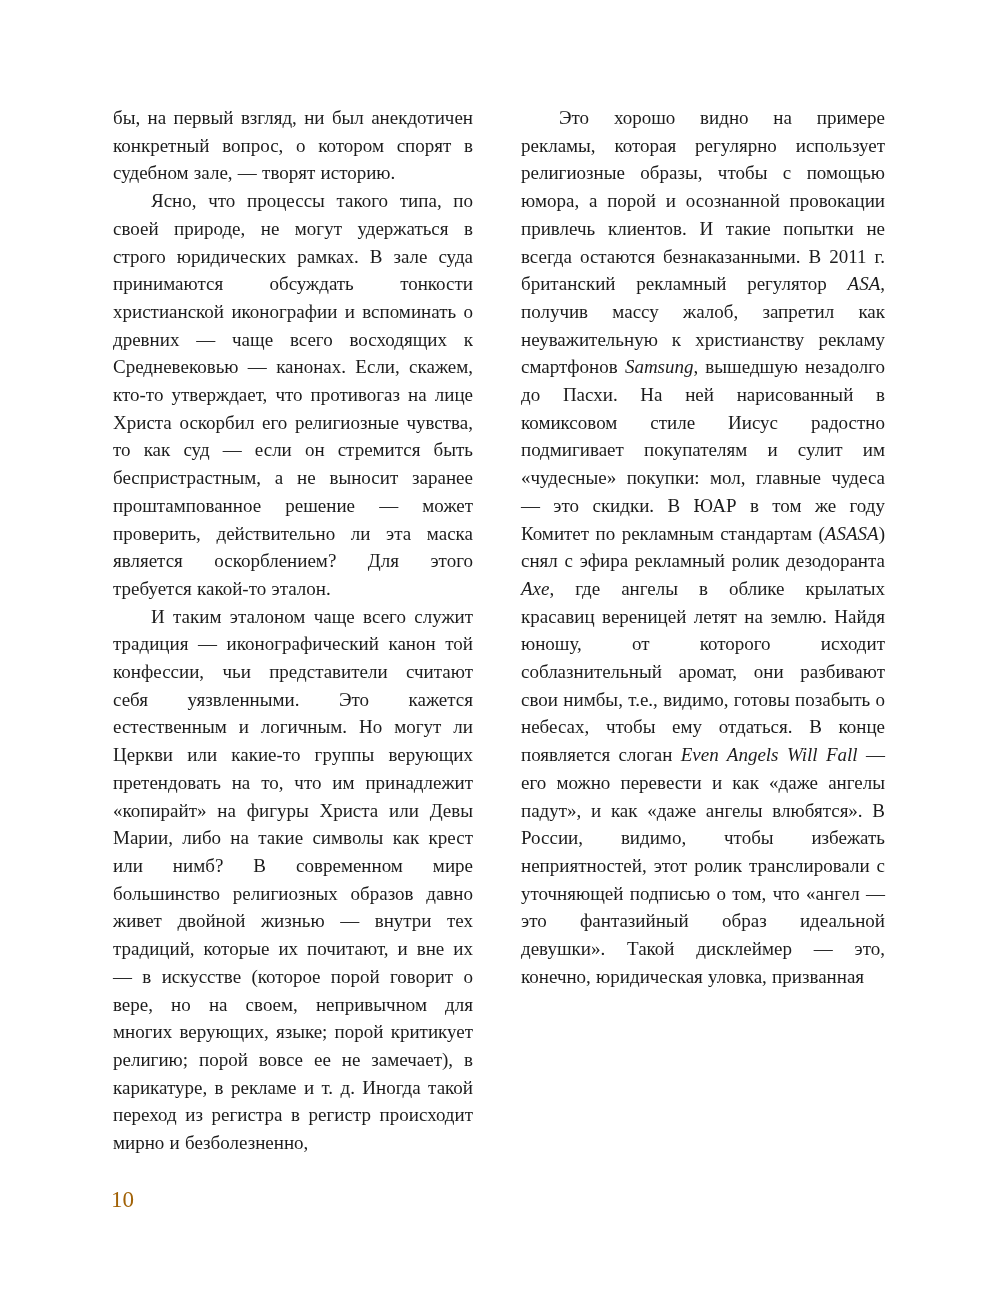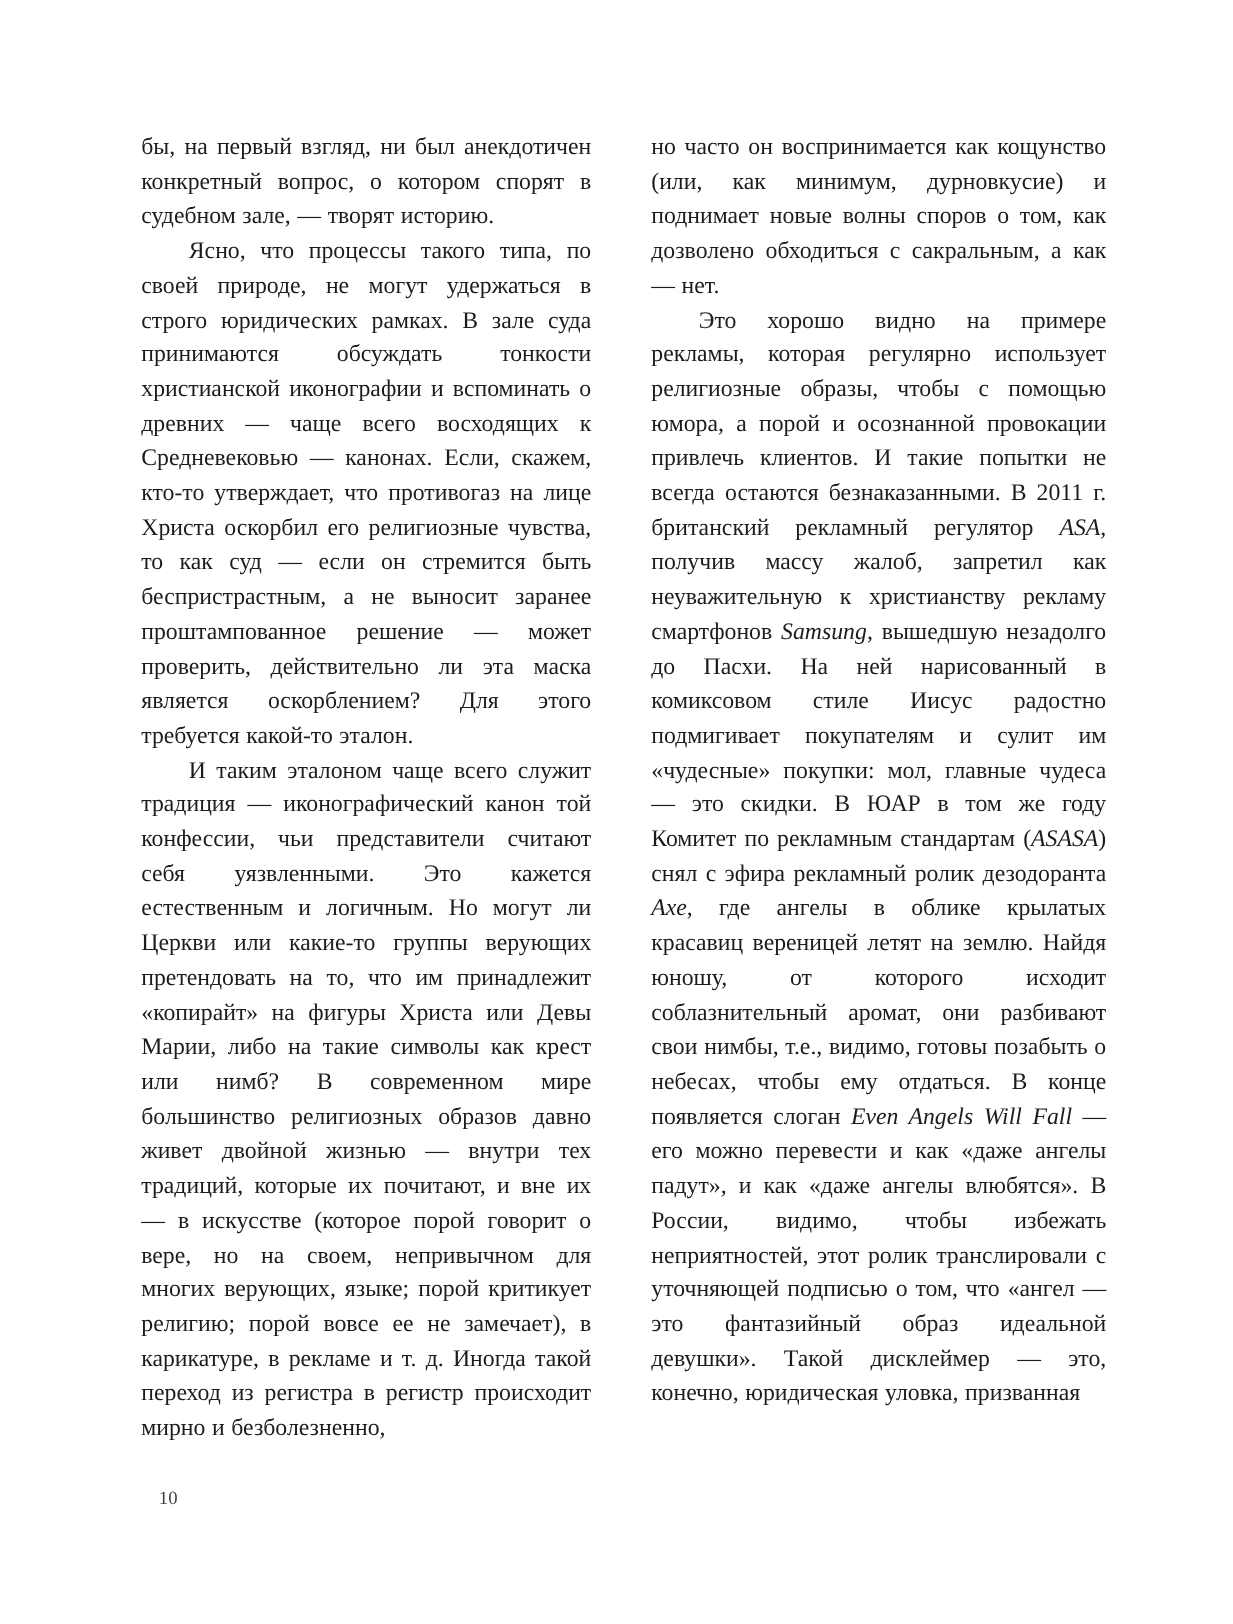--- a/index.html
+++ b/index.html
@@ -42,36 +42,35 @@
   }
   .column p.para.indent {
     text-indent: 38px;
     font-family: Liberation Serif, serif;
   }
   .column em {
     font-style: italic;
   }
   .page-number {
     position: absolute;
-    left: 127px;
+    left: 111px;
     top: 1186px;
-    font-size: 15px;
+    font-size: 23px;
     line-height: 27px;
-    color: #404040;
+    color: #a16207;
   }
 </style>
 </head>
 <body>
 
 <div class="page">
   <div class="columns">
     <div class="column left">
         <p class="para"><span>бы, на первый взгляд, ни был анекдотичен конкретный вопрос, о котором спорят в судебном зале, — творят историю.</span></p>
         <p class="para indent"><span>Ясно, что процессы такого типа, по своей природе, не могут удержаться в строго юридических рамках. В зале суда принимаются обсуждать тонкости христианской иконографии и вспоминать о древних — чаще всего восходящих к Средневековью — канонах. Если, скажем, кто-то утверждает, что противогаз на лице Христа оскорбил его религиозные чувства, то как суд — если он стремится быть беспристрастным, а не выносит заранее проштампованное решение — может проверить, действительно ли эта маска является оскорблением? Для этого требуется какой-то эталон.</span></p>
         <p class="para indent"><span>И таким эталоном чаще всего служит традиция — иконографический канон той конфессии, чьи представители считают себя уязвленными. Это кажется естественным и логичным. Но могут ли Церкви или какие-то группы верующих претендовать на то, что им принадлежит «копирайт» на фигуры Христа или Девы Марии, либо на такие символы как крест или нимб? В современном мире большинство религиозных образов давно живет двойной жизнью — внутри тех традиций, которые их почитают, и вне их — в искусстве (которое порой говорит о вере, но на своем, непривычном для многих верующих, языке; порой критикует религию; порой вовсе ее не замечает), в карикатуре, в рекламе и т. д. Иногда такой переход из регистра в регистр происходит мирно и безболезненно,</span></p>
       </div>
     <div class="column right">
-        <p class="para"><span>но часто он воспринимается как кощунство (или, как минимум, дурновкусие) и поднимает новые волны споров о том, как дозволено обходиться с сакральным, а как — нет.</span></p>
         <p class="para indent"><span>Это хорошо видно на примере рекламы, которая регулярно использует религиозные образы, чтобы с помощью юмора, а порой и осознанной провокации привлечь клиентов. И такие попытки не всегда остаются безнаказанными. В 2011 г. британский рекламный регулятор </span><em>ASA</em><span>, получив массу жалоб, запретил как неуважительную к христианству рекламу смартфонов </span><em>Samsung</em><span>, вышедшую незадолго до Пасхи. На ней нарисованный в комиксовом стиле Иисус радостно подмигивает покупателям и сулит им «чудесные» покупки: мол, главные чудеса — это скидки. В ЮАР в том же году Комитет по рекламным стандартам (</span><em>ASASA</em><span>) снял с эфира рекламный ролик дезодоранта </span><em>Axe</em><span>, где ангелы в облике крылатых красавиц вереницей летят на землю. Найдя юношу, от которого исходит соблазнительный аромат, они разбивают свои нимбы, т.е., видимо, готовы позабыть о небесах, чтобы ему отдаться. В конце появляется слоган </span><em>Even Angels Will Fall</em><span> — его можно перевести и как «даже ангелы падут», и как «даже ангелы влюбятся». В России, видимо, чтобы избежать неприятностей, этот ролик транслировали с уточняющей подписью о том, что «ангел — это фантазийный образ идеальной девушки». Такой дисклеймер — это, конечно, юридическая уловка, призванная</span></p>
       </div>
   </div>
   <div class="page-number">10</div>
 </div>
 
 </body></html>

